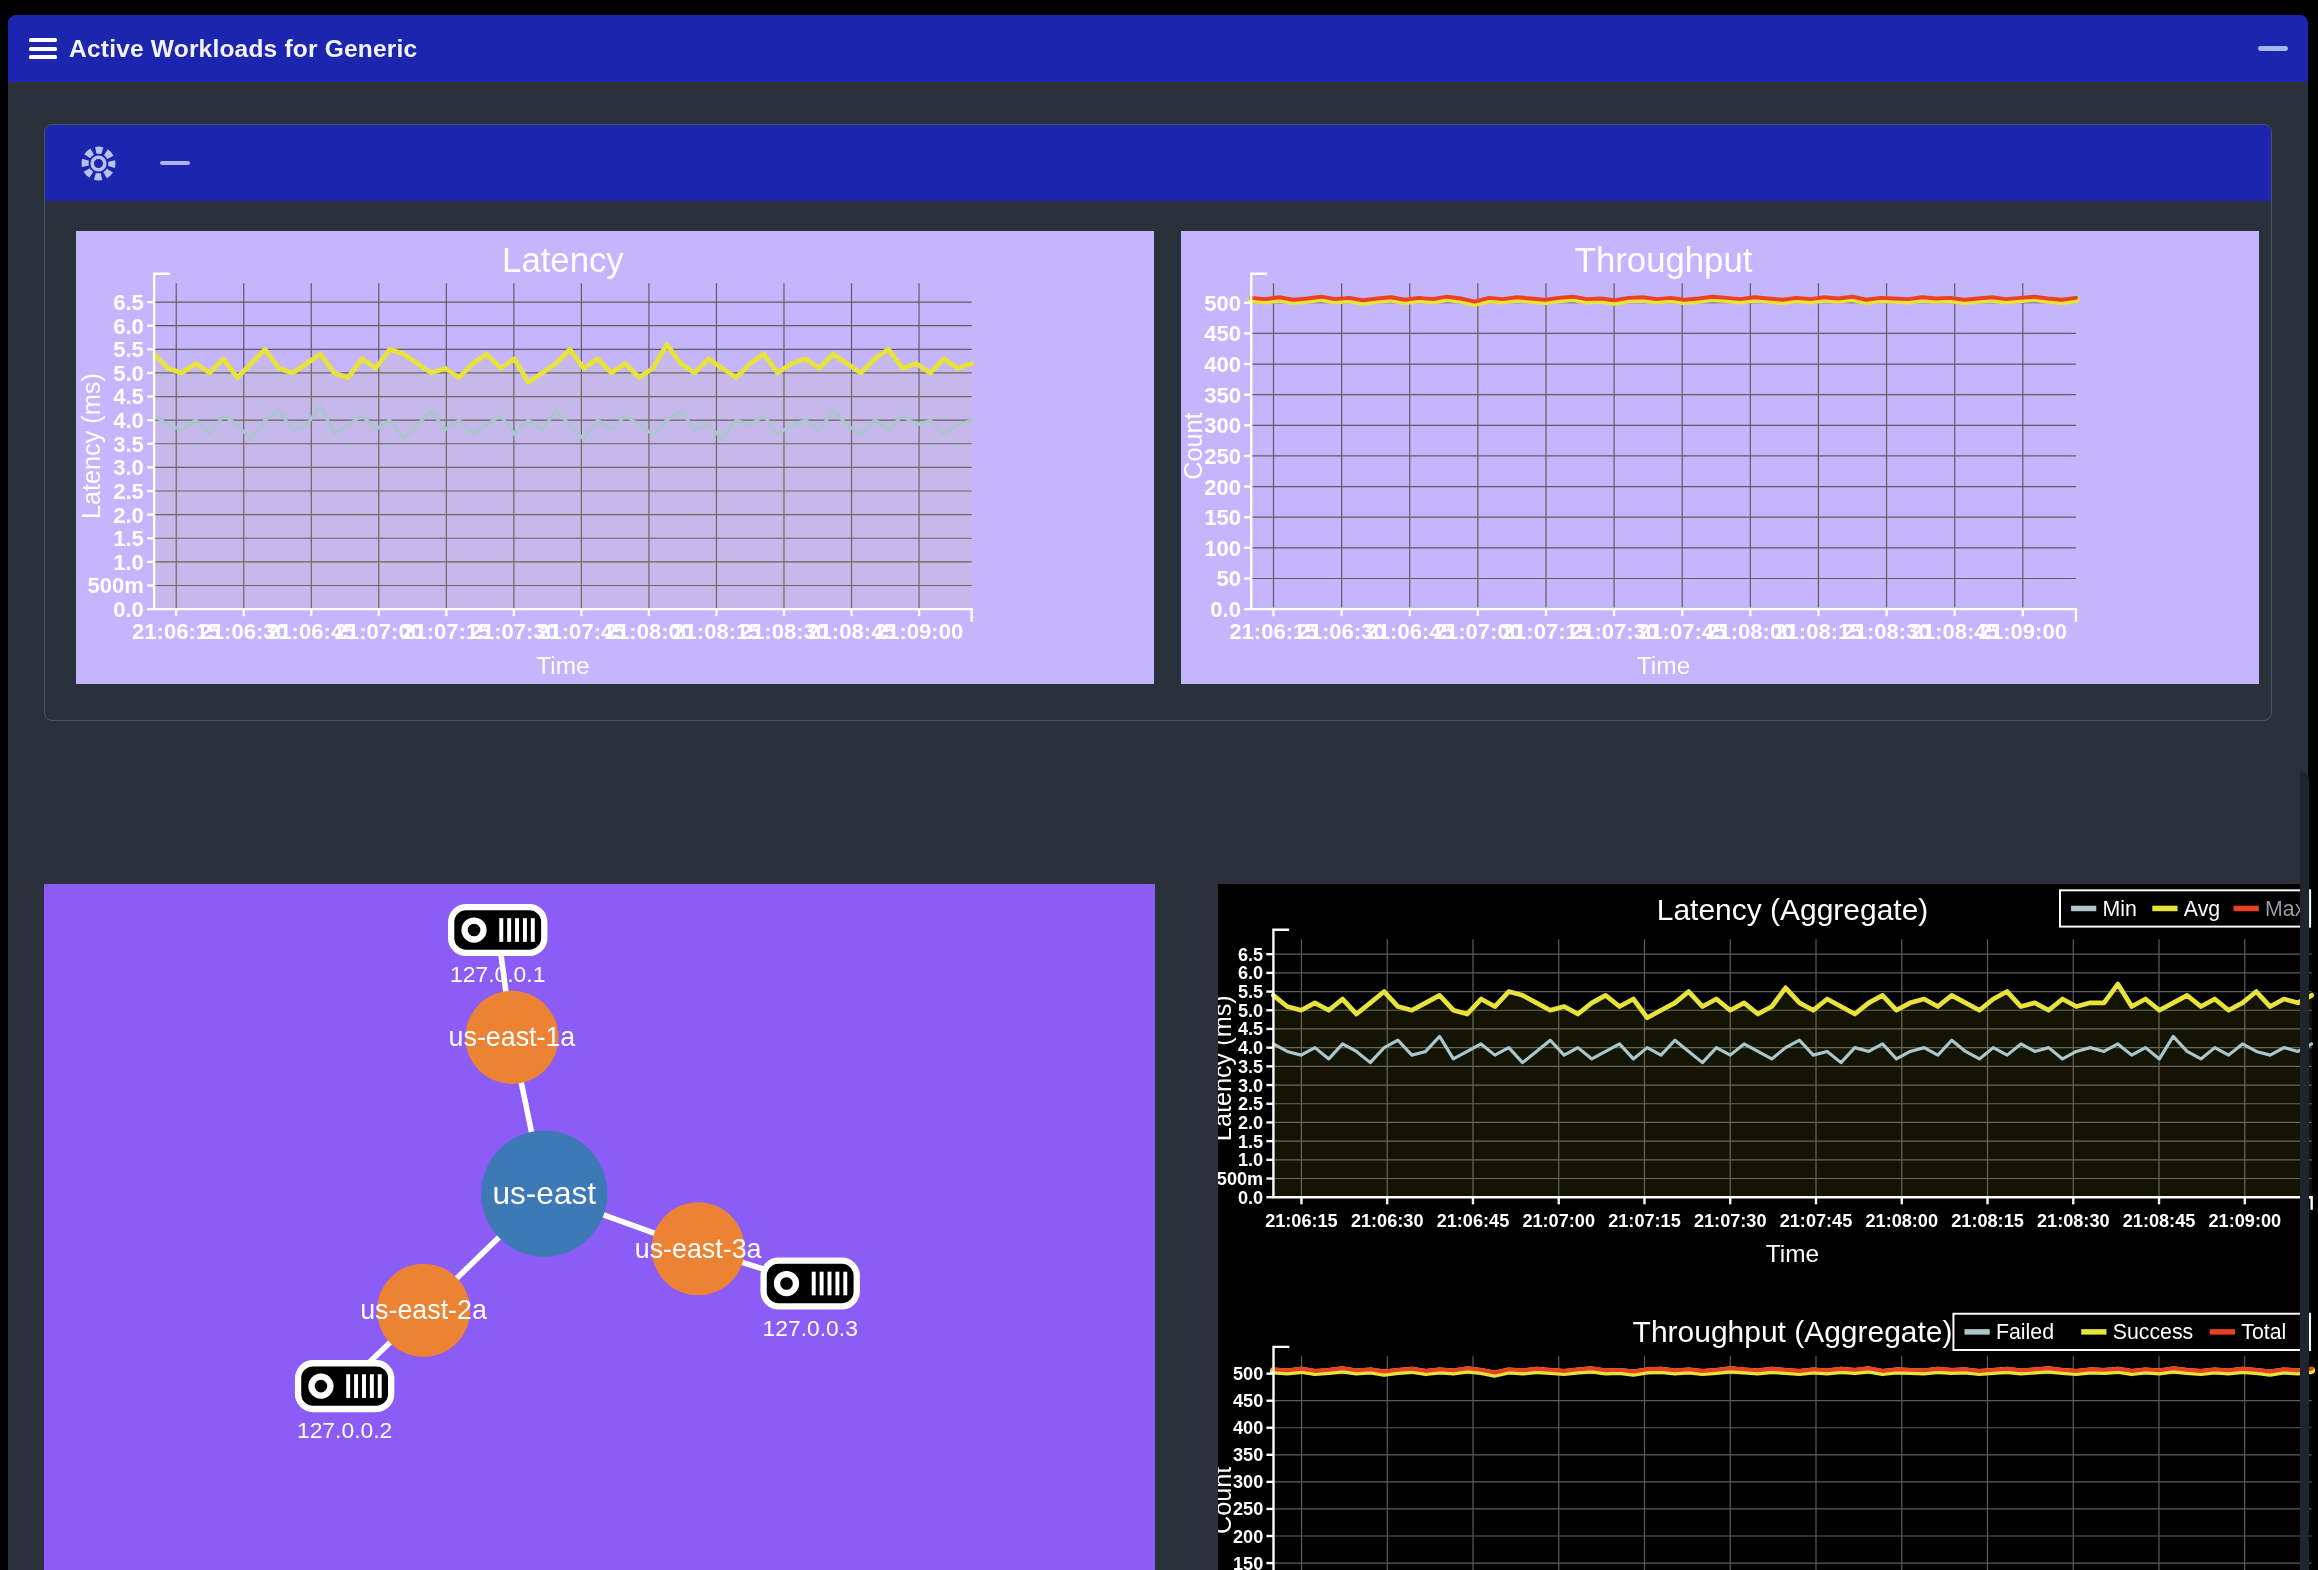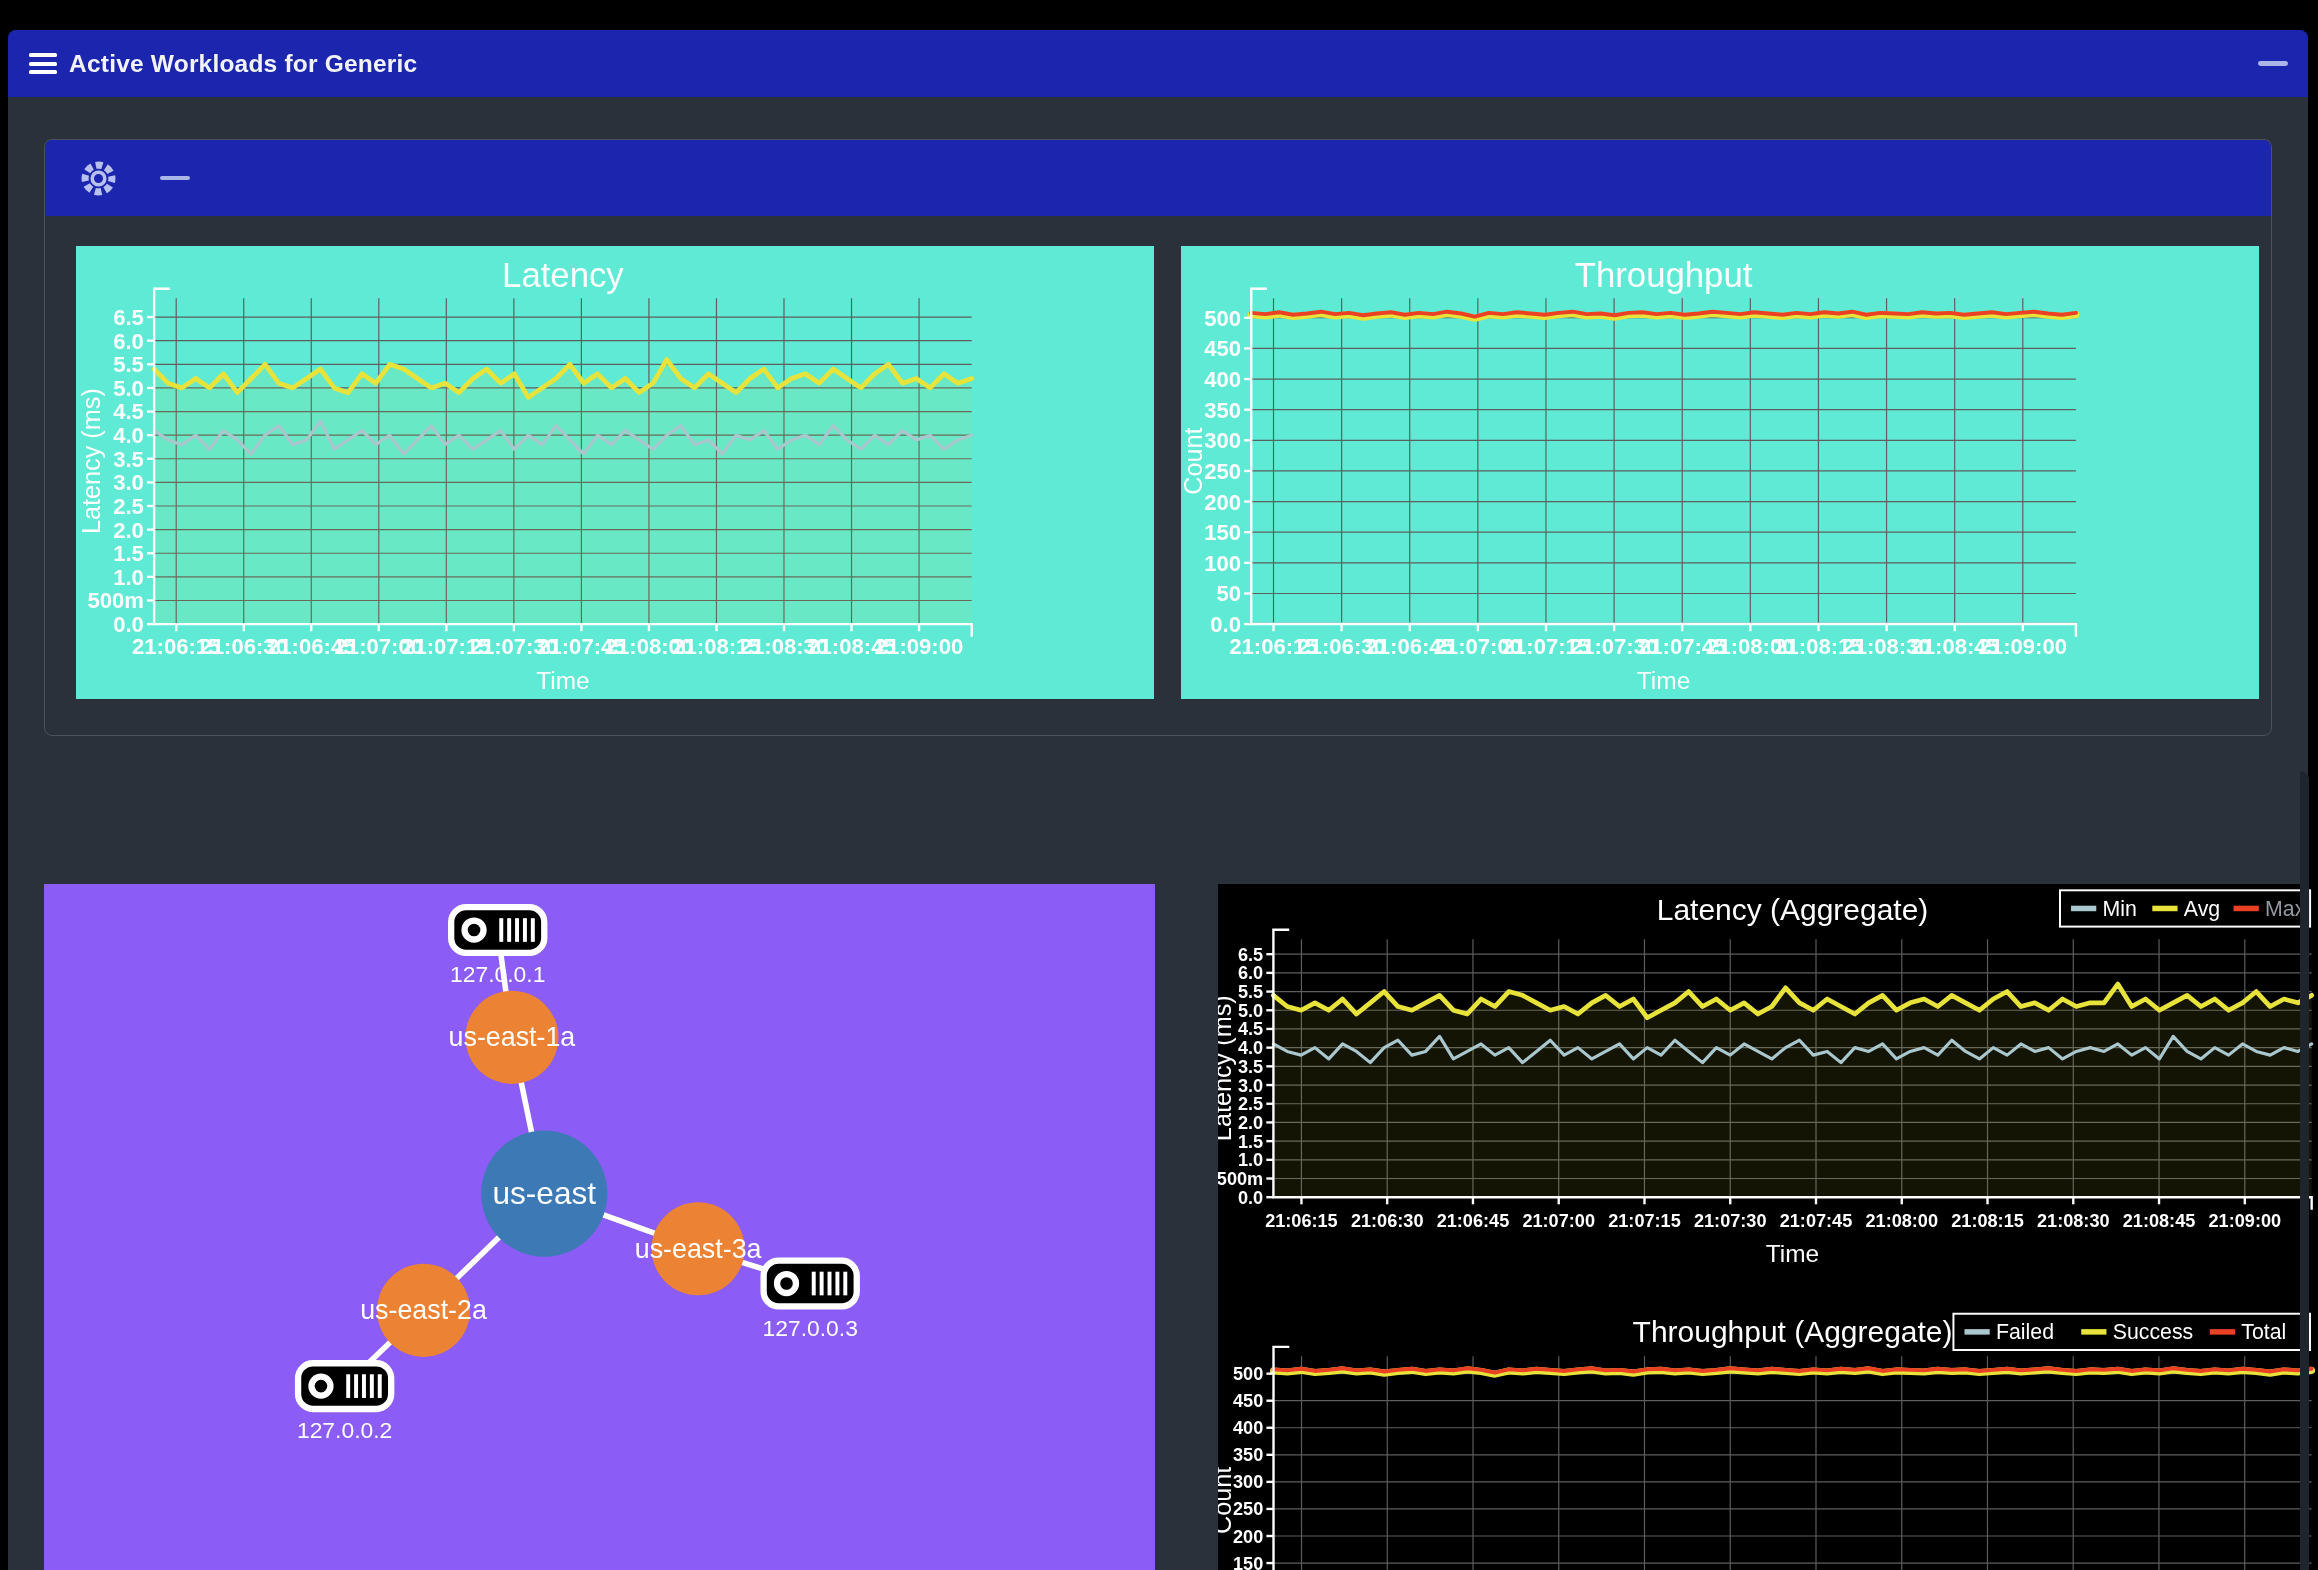--- a/index.html
+++ b/index.html
@@ -1,34 +1,34 @@
 <!DOCTYPE html>
 <html style="font-size:12.6px"><head>
 <meta charset="utf-8">
 <style>
   * { margin:0; padding:0; box-sizing:border-box; }
   html,body { background:#000; width:2319px; height:1570px; overflow:hidden;
               font-family:"Liberation Sans", sans-serif; }
   .panel { position:absolute; background:#2b313a; }
-  #panel1 { left:8px; top:15px; width:2300px; height:932px; border-radius:9.5px;margin-top:15px; }
+  #panel1 { left:8px; top:15px; width:2300px; height:932px; border-radius:9.5px; }
   #panel2 { left:8px; top:771px; width:2301px; height:799px; border-radius:9.5px 9.5px 0 0; }
   .phead { height:67px; background:#1b25ad; border-radius:8px 8px 0 0;
            display:flex; align-items:center; padding:0 20.5px; }
   #panel2 .phead { height:70px; padding:0 24px; }
   .ptitle { color:#f2f3fb; font-size:24.5px; font-weight:700; letter-spacing:0.2px; }
   .burger { display:inline-flex; flex-direction:column; gap:4.7px; margin-right:12.6px; cursor:pointer; }
   .burger i { display:block; width:28px; height:4px; background:#fff; border-radius:1.6px; }
   .minus { width:30px; height:4.7px; background:#aab5e8; border-radius:2.4px; cursor:pointer; }
   .spacer { flex:1; }
   .gearbtn { cursor:pointer; display:inline-flex; }
   .subpanel { position:absolute; left:36px; top:109px; right:36px; height:597px;
               border:1.6px solid #4a5362; border-radius:8px; background:#2b313a; overflow:hidden; }
   .subhead { height:76px; background:#1b25ad; display:flex; align-items:center; gap:41px; padding:0 33px; }
   .cards { display:flex; gap:27px; padding:30px 0 0 31px; }
-  .chart-card { background:#5eead4; width:1078px; height:453px; position:relative; }
+  .chart-card { background:#c4b5fd; width:1078px; height:453px; position:relative; }
   .net-card { position:absolute; left:36px; top:113px; width:1111px; height:687px; background:#8b5cf6; }
   .stats-card { position:absolute; left:1210px; top:113px; width:1097px; height:687px;
                 background:#000; overflow:hidden; }
   #c2 { width:1097px; height:395px; }
   #c3 { width:1164px; height:237px; margin-top:30px; }
   .strip { position:absolute; right:0; top:0; width:9.5px; height:100%; background:#20252d;
            border-radius:0 9.5px 0 0; }
 </style>
 </head>
 <body>

